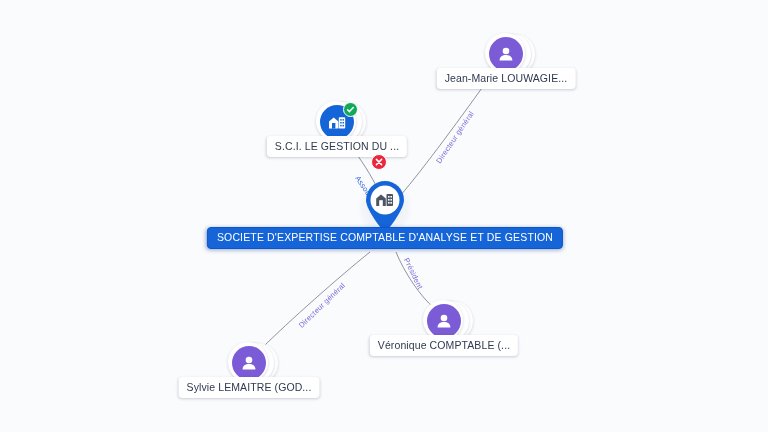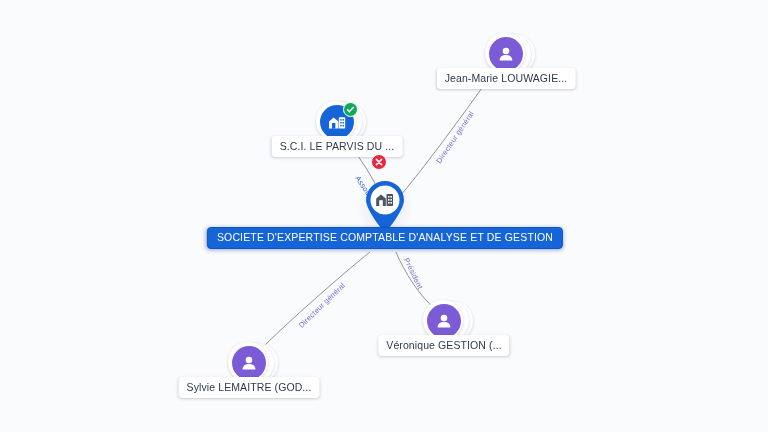--- a/index.html
+++ b/index.html
@@ -183,21 +183,21 @@
             <rect x="14.5" y="8" width="1.5" height="1.5" fill="#1565d8"></rect>
             <rect x="12.2" y="10.9" width="1.5" height="1.5" fill="#1565d8"></rect>
             <rect x="14.5" y="10.9" width="1.5" height="1.5" fill="#1565d8"></rect>
           </svg>
         </div>
         <div class="badge ok">
           <svg width="9" height="9" viewBox="0 0 9 9" xmlns="http://www.w3.org/2000/svg">
             <path d="M1.6 4.7 L3.5 6.6 L7.3 2.6" stroke="#ffffff" stroke-width="1.5" fill="none" stroke-linecap="round" stroke-linejoin="round"></path>
           </svg>
         </div>
-        <div class="label" style="left: 0px; top: 14px;">S.C.I. LE PARVIS DU ...</div>
+        <div class="label" style="left: 0px; top: 14px;">S.C.I. LE GESTION DU ...</div>
       </div>
       <div class="node" style="left: 506px; top: 54px;">
         <div class="stack">
           <div class="card c3"></div>
           <div class="card c2"></div>
           <div class="card c1"></div>
         </div>
         <div class="disc person">
           <svg width="18" height="18" viewBox="0 0 18 18" xmlns="http://www.w3.org/2000/svg">
             <circle cx="9" cy="6" r="3.3" fill="#ffffff"></circle>
@@ -211,21 +211,21 @@
           <div class="card c3"></div>
           <div class="card c2"></div>
           <div class="card c1"></div>
         </div>
         <div class="disc person">
           <svg width="18" height="18" viewBox="0 0 18 18" xmlns="http://www.w3.org/2000/svg">
             <circle cx="9" cy="6" r="3.3" fill="#ffffff"></circle>
             <path d="M2.6 15.4 C2.6 11.6 5.4 10 9 10 C12.6 10 15.4 11.6 15.4 15.4 Z" fill="#ffffff"></path>
           </svg>
         </div>
-        <div class="label" style="left: 0px; top: 14px;">Véronique GESTION (...</div>
+        <div class="label" style="left: 0px; top: 14px;">Véronique COMPTABLE (...</div>
       </div>
       <div class="node" style="left: 249px; top: 363px;">
         <div class="stack">
           <div class="card c3"></div>
           <div class="card c2"></div>
           <div class="card c1"></div>
         </div>
         <div class="disc person">
           <svg width="18" height="18" viewBox="0 0 18 18" xmlns="http://www.w3.org/2000/svg">
             <circle cx="9" cy="6" r="3.3" fill="#ffffff"></circle>

